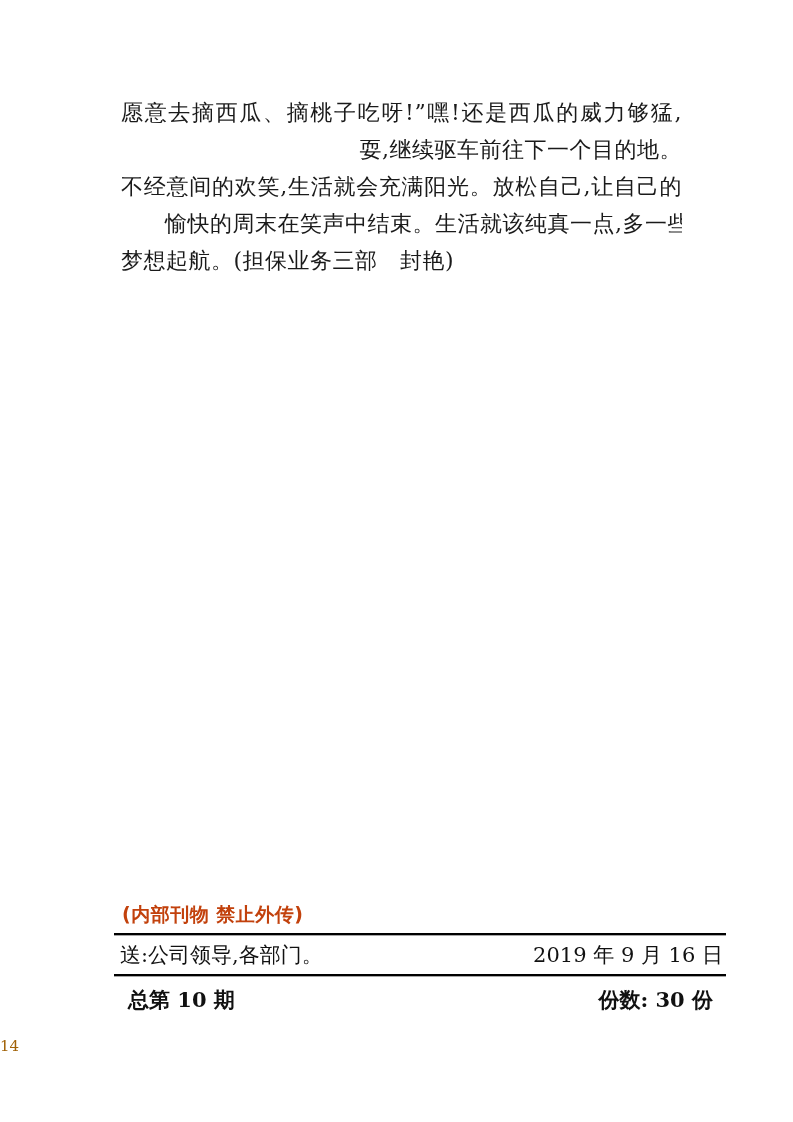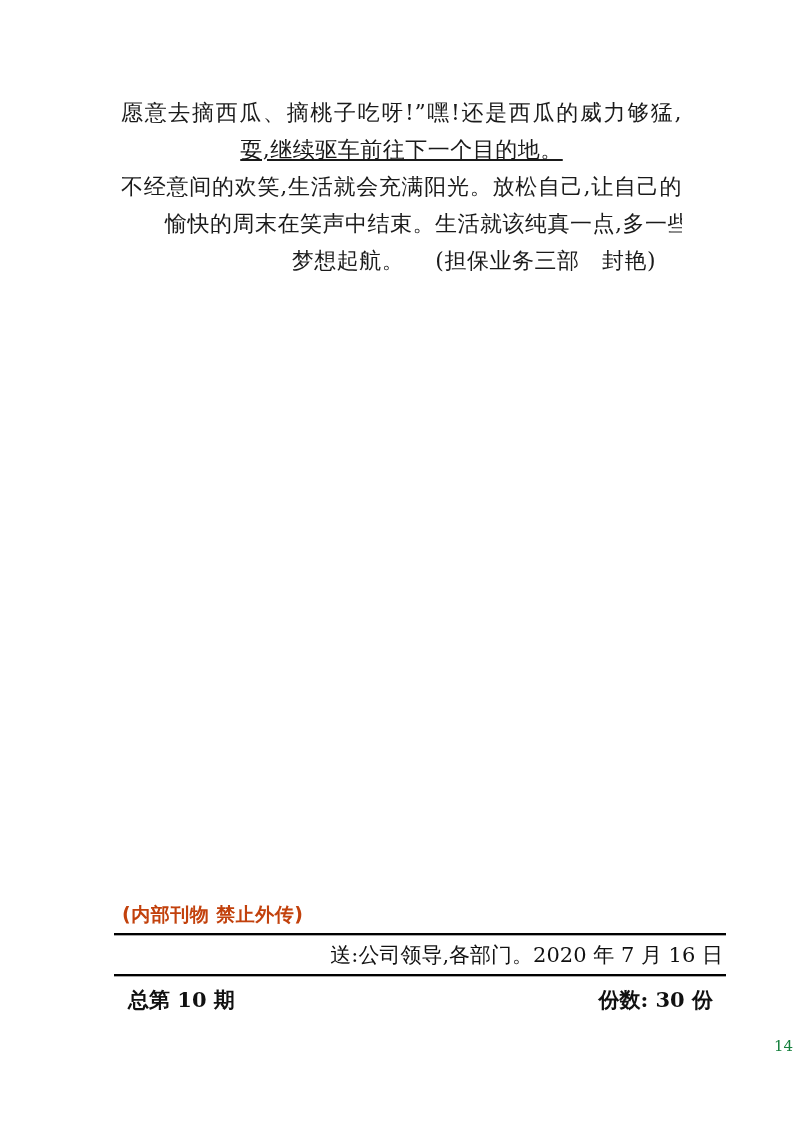--- a/index.html
+++ b/index.html
@@ -33,28 +33,26 @@
     overflow: hidden;
   }
   .jline {
     text-align: justify;
     text-align-last: justify;
   }
   .indent {
     text-indent: 44px;
   }
   .plain {
-    text-align: center;
-    text-decoration: underline;
+    text-align: right;
   }
   .last-line {
     display: flex;
-    justify-content: flex-end;
+    justify-content: flex-start;
     align-items: baseline;
-    gap: 31px;
   }
   .attribution {
     margin-right: 26px;
   }
   
   .footer {
     position: absolute;
     left: 114px;
     top: 904px;
     width: 612px;
@@ -77,35 +75,34 @@
   .frow {
     display: flex;
     justify-content: space-between;
     align-items: baseline;
     font-size: 21px;
     line-height: 23px;
     color: #111;
   }
   .frow1 {
     padding: 9px 3px 7px 6px;
-    justify-content: flex-end;
   }
   .frow2 {
     padding: 12px 13px 0 14px;
     font-weight: bold;
   }
   
   .page-num {
     position: absolute;
     top: 1037px;
     left: 0;
     width: 100%;
-    text-align: right;
+    text-align: left;
     font-size: 15px;
-    color: #15803d;
+    color: #a16207;
   }
 </style>
 </head>
 <body>
 
 <div class="page">
 
   <div class="body-text">
     <p class="line jline">愿意去摘西瓜、摘桃子吃呀!”嘿!还是西瓜的威力够猛,</p>
     <p class="line plain">耍,继续驱车前往下一个目的地。</p>
@@ -115,21 +112,21 @@
       <span>梦想起航。</span>
       <span class="attribution">(担保业务三部　封艳)</span>
     </div>
   </div>
 
   <div class="footer">
     <div class="notice">(内部刊物 禁止外传)</div>
     <div class="rule"></div>
     <div class="frow frow1">
       <span>送:公司领导,各部门。</span>
-      <span>2020 年 7 月 16 日</span>
+      <span>2019 年 9 月 16 日</span>
     </div>
     <div class="rule"></div>
     <div class="frow frow2">
       <span>总第 10 期</span>
       <span>份数: 30 份</span>
     </div>
   </div>
 
   <div class="page-num">14</div>
 

